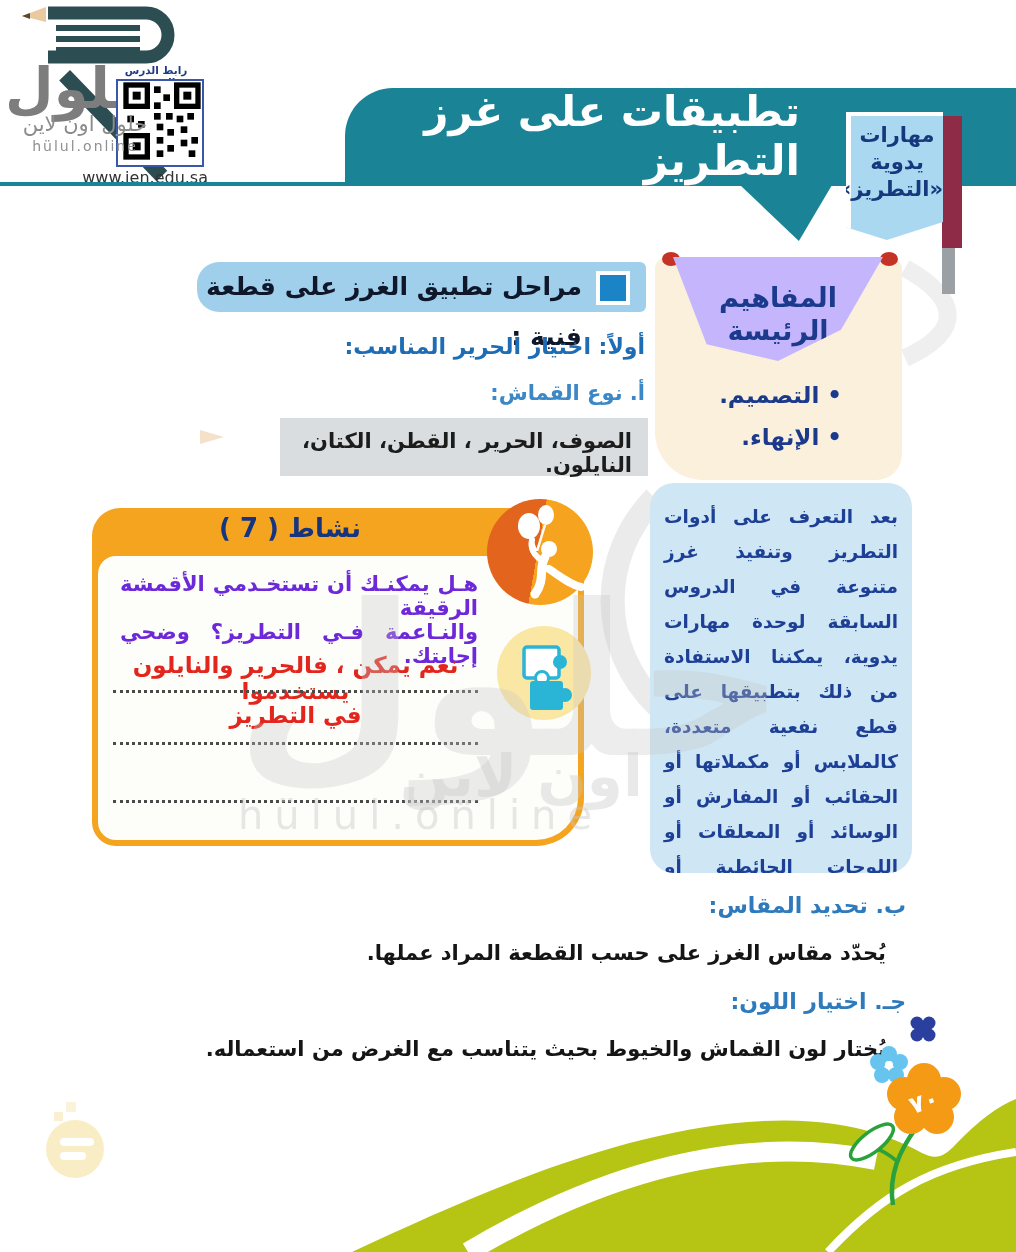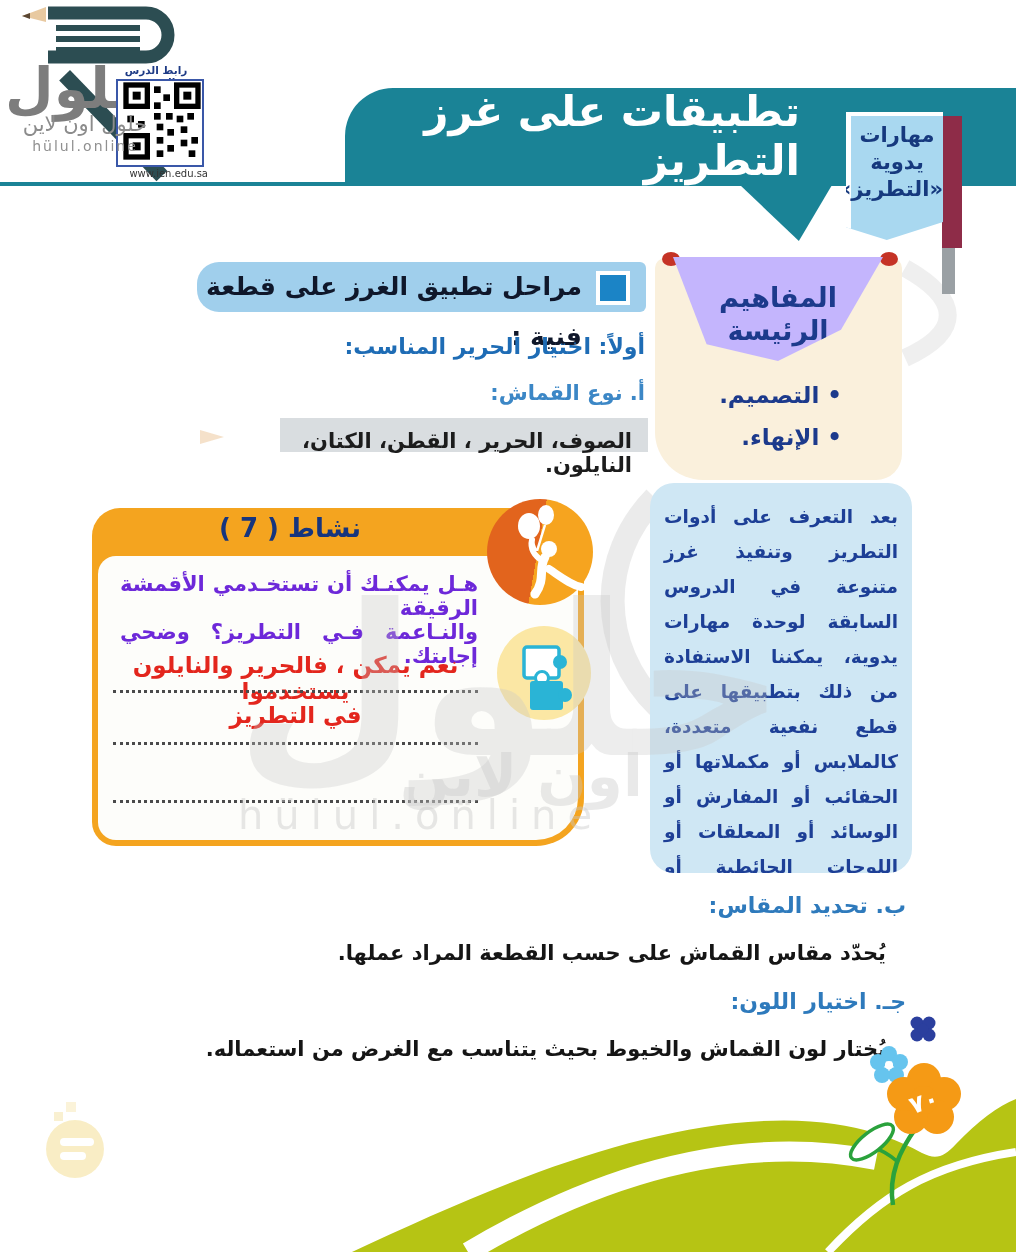--- a/index.html
+++ b/index.html
@@ -20,41 +20,41 @@
   .tab{left:846px;top:112px;width:97px;height:128px;background:#a9d8f0;border-left:5px solid #fff;border-top:4px solid #fff;
        clip-path:polygon(0 0,100% 0,100% 86%,42% 100%,0 90%);text-align:center;padding-top:6px;box-sizing:border-box;}
   .tab div{color:#16397e;font-weight:bold;font-size:21px;line-height:27px;}
 
   
   .logo-big{left:12px;top:56px;width:140px;text-align:center;font-size:56px;font-weight:bold;color:#7d7d7d;}
   .logo-small{left:0px;top:112px;width:170px;text-align:center;font-size:21px;color:#8c8c8c;}
   .logo-en{left:0px;top:138px;width:170px;text-align:center;font-size:14px;letter-spacing:2px;color:#909090;}
   .qr-label{left:108px;top:64px;width:96px;font-size:10.5px;color:#1d3a85;text-align:center;font-weight:bold;}
   .qr-box{left:116px;top:79px;width:84px;height:84px;background:#fff;border:2px solid #3a57a8;}
-  .qr-caption{left:104px;top:168px;width:104px;font-size:10px;color:#333;}
+  .qr-caption{left:104px;top:168px;width:104px;font-size:16px;color:#333;text-align:center;}
   .logo-slash{left:70px;top:70px;width:140px;height:15px;background:#2c4d52;transform:rotate(46deg);transform-origin:left top;}
 
   
   .kc-box{left:655px;top:258px;width:247px;height:222px;background:#faf0dc;border-radius:10px 10px 26px 48px;}
   .kc-pin{width:18px;height:14px;background:#c53326;border-radius:50%;}
   .kc-ribbon{left:673px;top:257px;width:210px;height:104px;background:#c4b5fd;
              clip-path:polygon(0 0,100% 0,80% 70%,50% 100%,16% 84%);text-align:center;padding-top:24px;box-sizing:border-box;}
   .kc-ribbon div{color:#1c3a8c;font-weight:bold;font-size:27px;line-height:33px;}
   .kc-item{left:665px;width:225px;text-align:right;padding-right:48px;box-sizing:border-box;
            color:#1c3a8c;font-weight:bold;font-size:23px;}
   .kc-item::before{content:"• ";}
 
   
   .banner{left:197px;top:262px;width:449px;height:50px;background:#a0cfec;border-radius:22px 6px 6px 22px;}
   .banner-square{right:16px;top:9px;width:26px;height:26px;background:#1b84c6;border:4px solid #fff;}
   .banner-text{right:64px;top:0;height:50px;line-height:50px;font-size:25px;font-weight:bold;color:#0f172a;}
 
   .h-blue1{left:295px;top:334px;width:350px;text-align:right;font-size:22px;font-weight:bold;color:#1e6cb5;}
   .h-blue2{left:395px;top:381px;width:250px;text-align:right;font-size:21px;font-weight:bold;color:#3c87c6;}
-  .gray-box{left:280px;top:418px;width:368px;height:34px;background:#d9dde0;box-sizing:border-box;
+  .gray-box{left:280px;top:418px;width:368px;height:58px;background:#d9dde0;box-sizing:border-box;
             padding:11px 16px 0 0;text-align:right;font-size:21px;font-weight:bold;color:#1c1c1c;}
   .pencil{left:200px;top:430px;width:0;height:0;border-top:7px solid transparent;border-bottom:7px solid transparent;
           border-left:24px solid #f3d9bd;opacity:.8;}
 
   
   .act{left:92px;top:508px;width:492px;height:338px;background:#f4a41f;border-radius:28px 28px 48px 24px;}
   .act-inner{left:98px;top:556px;width:480px;height:284px;background:#fdfdfa;border-radius:18px 18px 42px 18px;}
   .act-title{left:130px;top:513px;width:320px;text-align:center;font-size:26px;font-weight:bold;color:#16357e;}
   .act-q{width:358px;left:120px;text-align:justify;text-align-last:justify;font-size:21px;font-weight:bold;color:#6d28d9;}
   .act-ans{left:113px;width:365px;text-align:center;font-size:23px;font-weight:bold;color:#e3261d;}
@@ -198,21 +198,21 @@
       <rect x="33" y="55" width="33" height="29" rx="3" fill="#2ab4d6"></rect>
       <circle cx="68" cy="69" r="7" fill="#2ab4d6"></circle>
     </svg>
   </div>
 
   <div class="abs sidebar">
     <p>بعد التعرف على أدوات التطريز وتنفيذ غرز متنوعة في الدروس السابقة لوحدة مهارات يدوية، يمكننا الاستفادة من ذلك بتطبيقها على قطع نفعية متعددة، كالملابس أو مكملاتها أو الحقائب أو المفارش أو الوسائد أو المعلقات أو اللوحات الحائطية أو البطاقات أو غير ذلك.</p>
   </div>
 
   <div class="abs b-head" style="top:893px;">ب. تحديد المقاس:</div>
-  <div class="abs b-text" style="top:941px;">يُحدّد مقاس القماش على حسب القطعة المراد عملها.</div>
+  <div class="abs b-text" style="top:941px;">يُحدّد مقاس الغرز على حسب القطعة المراد عملها.</div>
   <div class="abs b-head" style="top:989px;">جـ. اختيار اللون:</div>
   <div class="abs b-text" style="top:1037px;">يُختار لون القماش والخيوط بحيث يتناسب مع الغرض من استعماله.</div>
 
   <svg class="abs nosel" style="left:0;top:0;" width="1016" height="1252" viewBox="0 0 1016 1252">
     <path d="M352,1252 C480,1192 618,1132 748,1122 C846,1114 898,1140 922,1153 C936,1160 944,1157 956,1144 C978,1121 998,1106 1016,1099 L1016,1252 Z" fill="#b6c414"></path>
     <path d="M468,1252 C620,1162 756,1136 876,1160" stroke="#fff" stroke-width="20" fill="none"></path>
     <path d="M828,1252 C880,1196 930,1165 1016,1152" stroke="#fff" stroke-width="8" fill="none"></path>
     <path d="M916,1128 C900,1150 888,1175 893,1205" stroke="#2aa23c" stroke-width="4.5" fill="none"></path>
     <path d="M898,1162 C890,1155 882,1150 872,1147" stroke="#2aa23c" stroke-width="3.5" fill="none"></path>
     <ellipse cx="872" cy="1142" rx="26" ry="10" fill="#fff" stroke="#2aa23c" stroke-width="3.5" transform="rotate(-38 872 1142)"></ellipse>

